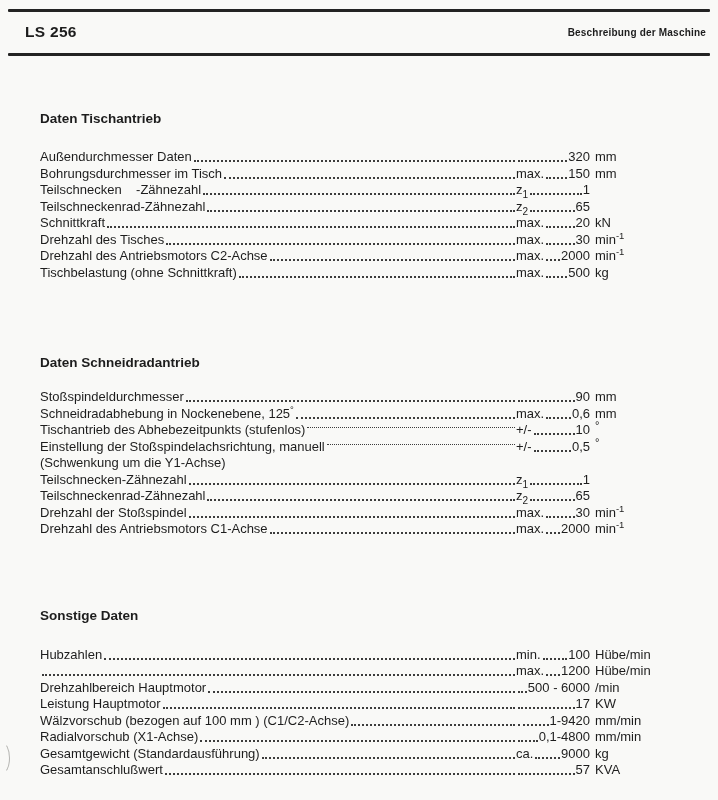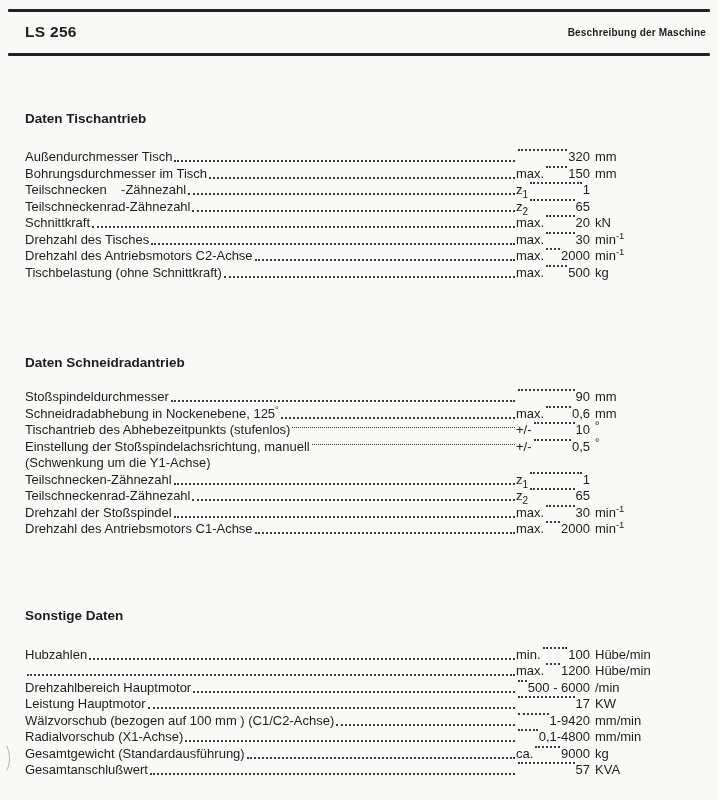--- a/index.html
+++ b/index.html
@@ -17,21 +17,21 @@
   .rule-top { margin-top: 9px; height: 2.5px; }
   .rule-bottom { height: 3px; }
 
   .hdr {
     display: flex; justify-content: space-between; align-items: center;
     height: 41px; padding: 0 12px 0 25px;
   }
   .model { font-weight: bold; font-size: 15.5px; letter-spacing: 0.3px; }
   .title { font-weight: bold; font-size: 10px; letter-spacing: 0.2px; }
 
-  .section { padding-left: 25px; }
+  .section { padding-left: 40px; }
   .section-1 { margin-top: 55px; }
   .section-2 { margin-top: 74px; }
   .section-3 { margin-top: 71px; }
   .section-heading { font-weight: bold; font-size: 13.5px; height: 17px; }
   .spec-table-1 { margin-top: 21px; }
   .spec-table-2 { margin-top: 17px; }
   .spec-table-3 { margin-top: 21px; }
   .spec-table { margin-right: 60px; }
 
   .specrow {
@@ -44,21 +44,21 @@
     flex: 1 1 auto;
     border-bottom: 2px dotted #3c3c3c;
     margin: 0 1px 3px 2px;
     min-width: 0;
     height: 0;
   }
   .lead.high { margin-bottom: 10px; border-bottom-width: 1.5px; }
   .valzone {
     flex: 0 0 auto;
     min-width: 74px;
-    display: flex; 
+    display: flex; align-items: flex-end;
   }
   .valzone .qlead { flex: 1 1 auto; }
   .qual { flex: 0 0 auto; }
   .num { flex: 0 0 auto; text-align: right; }
   .unit { flex: 0 0 auto; width: 68px; padding-left: 5px; box-sizing: border-box; }
 
   sub.qsub { font-size: 10px; vertical-align: sub; line-height: 0; }
   sup.usup, sup.lsup { font-size: 9.5px; vertical-align: super; line-height: 0; letter-spacing: 0; }
   sup.deg { font-size: 11px; vertical-align: super; line-height: 0; }
 
@@ -78,21 +78,21 @@
   <div class="hdr">
     <span class="model">LS 256</span>
     <span class="title">Beschreibung der Maschine</span>
   </div>
   <div class="rule rule-bottom"></div>
   <div class="sections">
       <div class="section section-1">
         <div class="section-heading">Daten Tischantrieb</div>
         <div class="spec-table spec-table-1">
           <div class="specrow">
-            <span class="label">Außendurchmesser Tisch</span>
+            <span class="label">Außendurchmesser Daten</span>
             <span class="lead"></span>
             <span class="valzone">
               <span class="lead qlead"></span>
               <span class="num">320</span>
             </span>
             <span class="unit">mm</span>
           </div>
           <div class="specrow">
             <span class="label">Bohrungsdurchmesser im Tisch</span>
             <span class="lead"></span>

